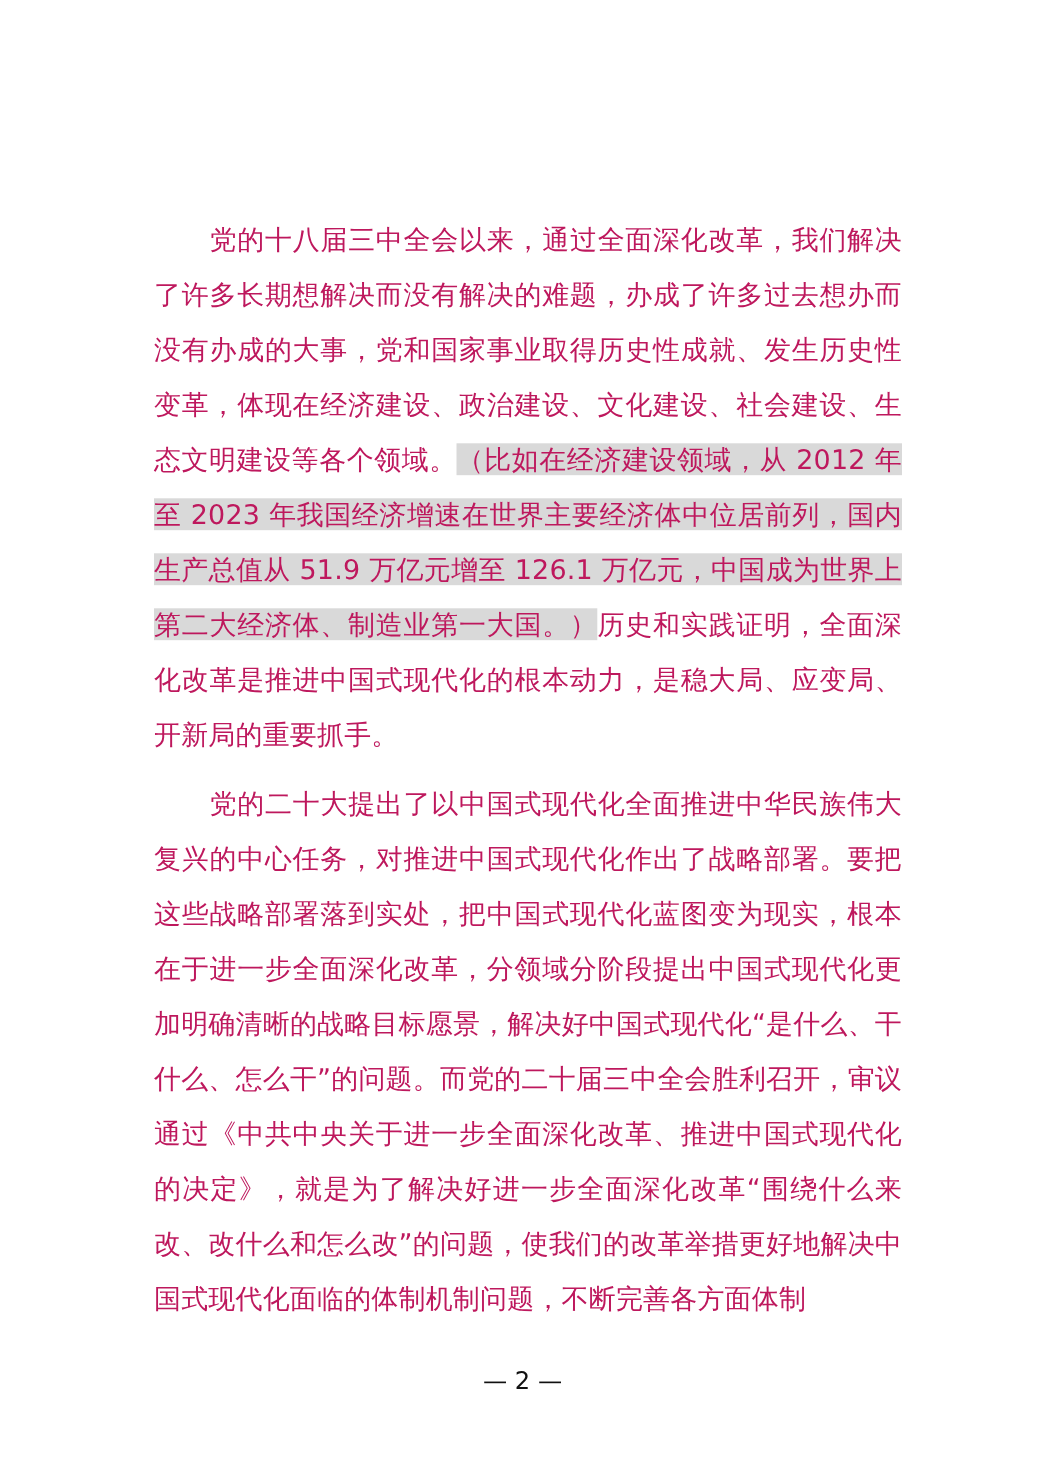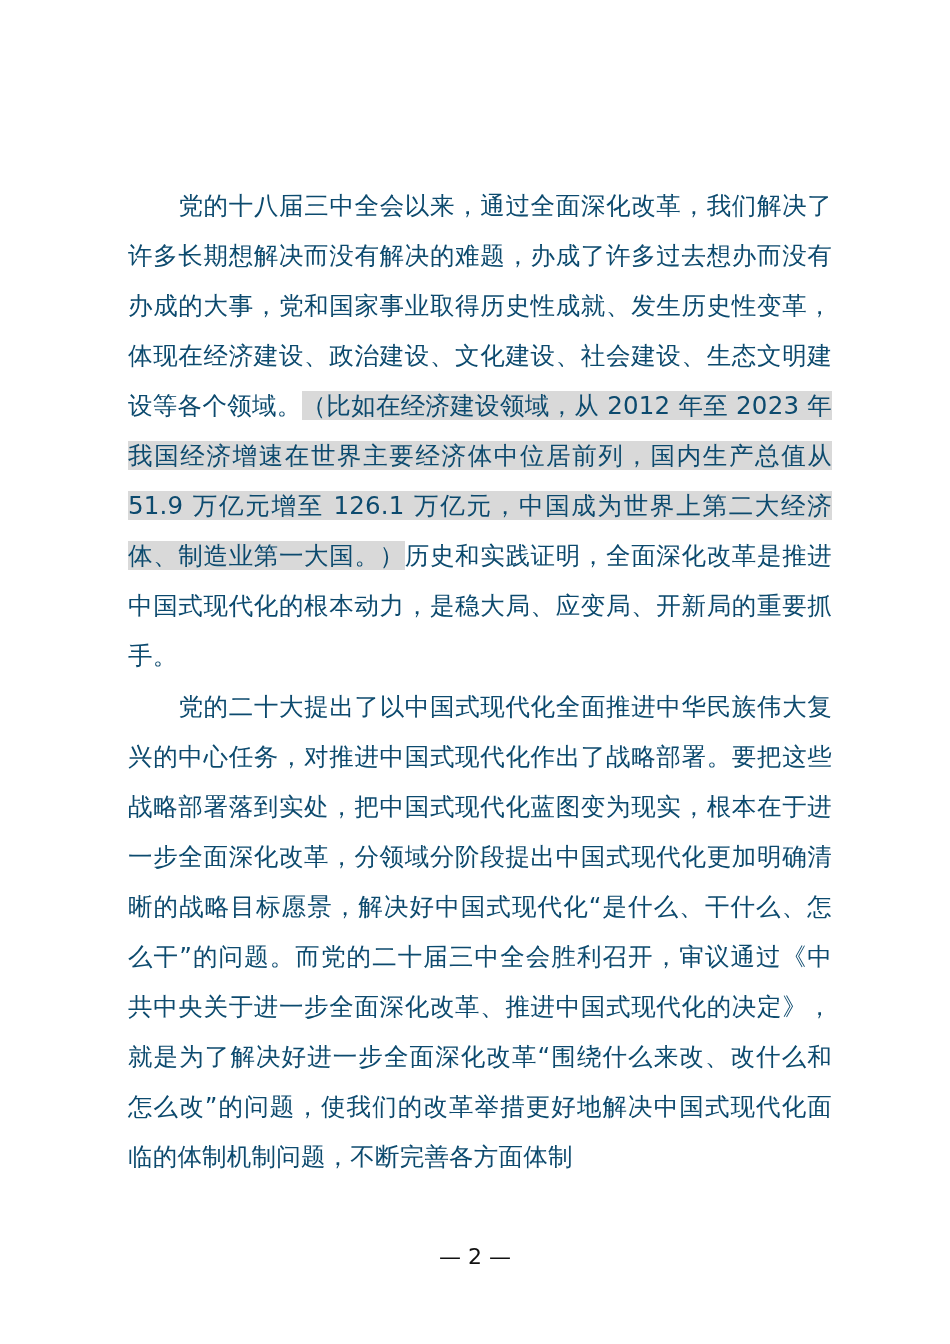--- a/index.html
+++ b/index.html
@@ -2,22 +2,22 @@
 <html><head>
 <meta charset="utf-8">
 <style>
   html, body { margin: 0; padding: 0; background: #ffffff; }
   body { width: 950px; height: 1344px; position: relative; overflow: hidden; }
   .page { position: absolute; left: 127px; top: 180px; width: 706px; }
   .para {
     font-family: "DejaVu Sans", "Liberation Sans", sans-serif;
     font-size: 24.5px;
     line-height: 50px;
-    color: #0c4a6e;
-    margin: 1px;
+    color: #be185d;
+    margin: 13px;
     text-align: justify;
     text-align-last: left;
     letter-spacing: 0.2px;
   }
   .para .indent { display: inline-block; width: 50px; }
   .hl { background: #d9d9d9; }
   .footer {
     position: absolute; top: 1244px; left: 0; width: 950px; text-align: center;
     font-family: "DejaVu Sans", "Liberation Sans", sans-serif;
     font-size: 22px; color: #111111;

